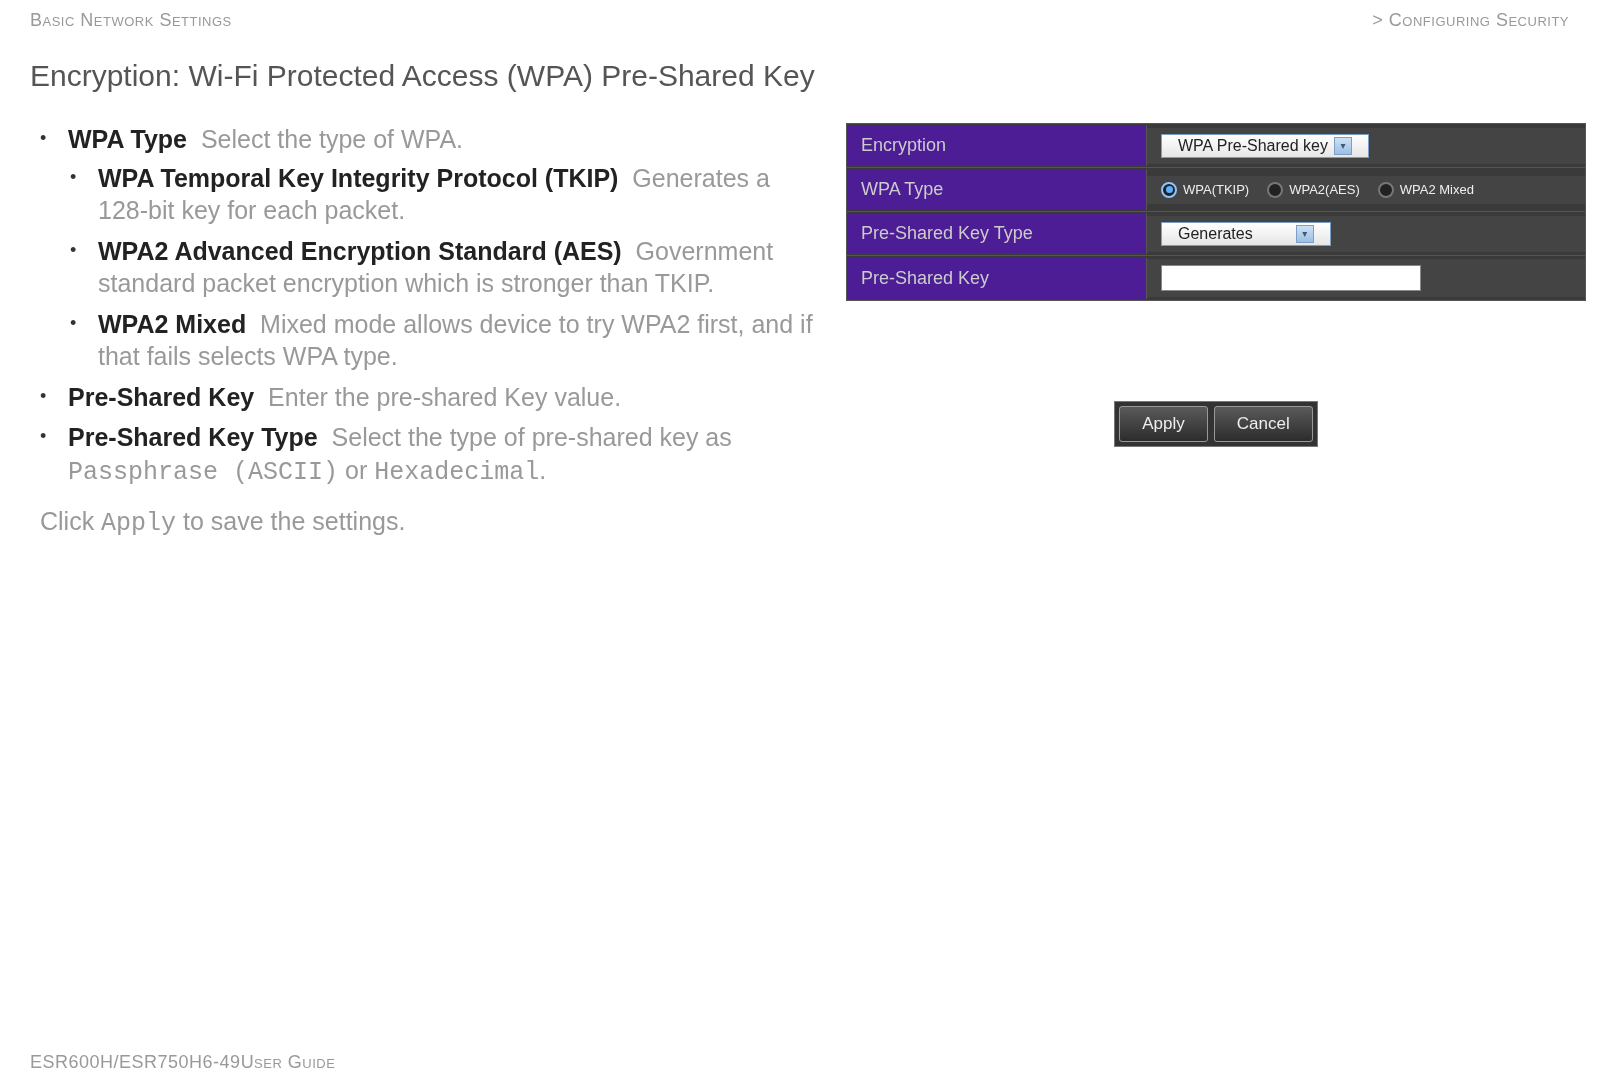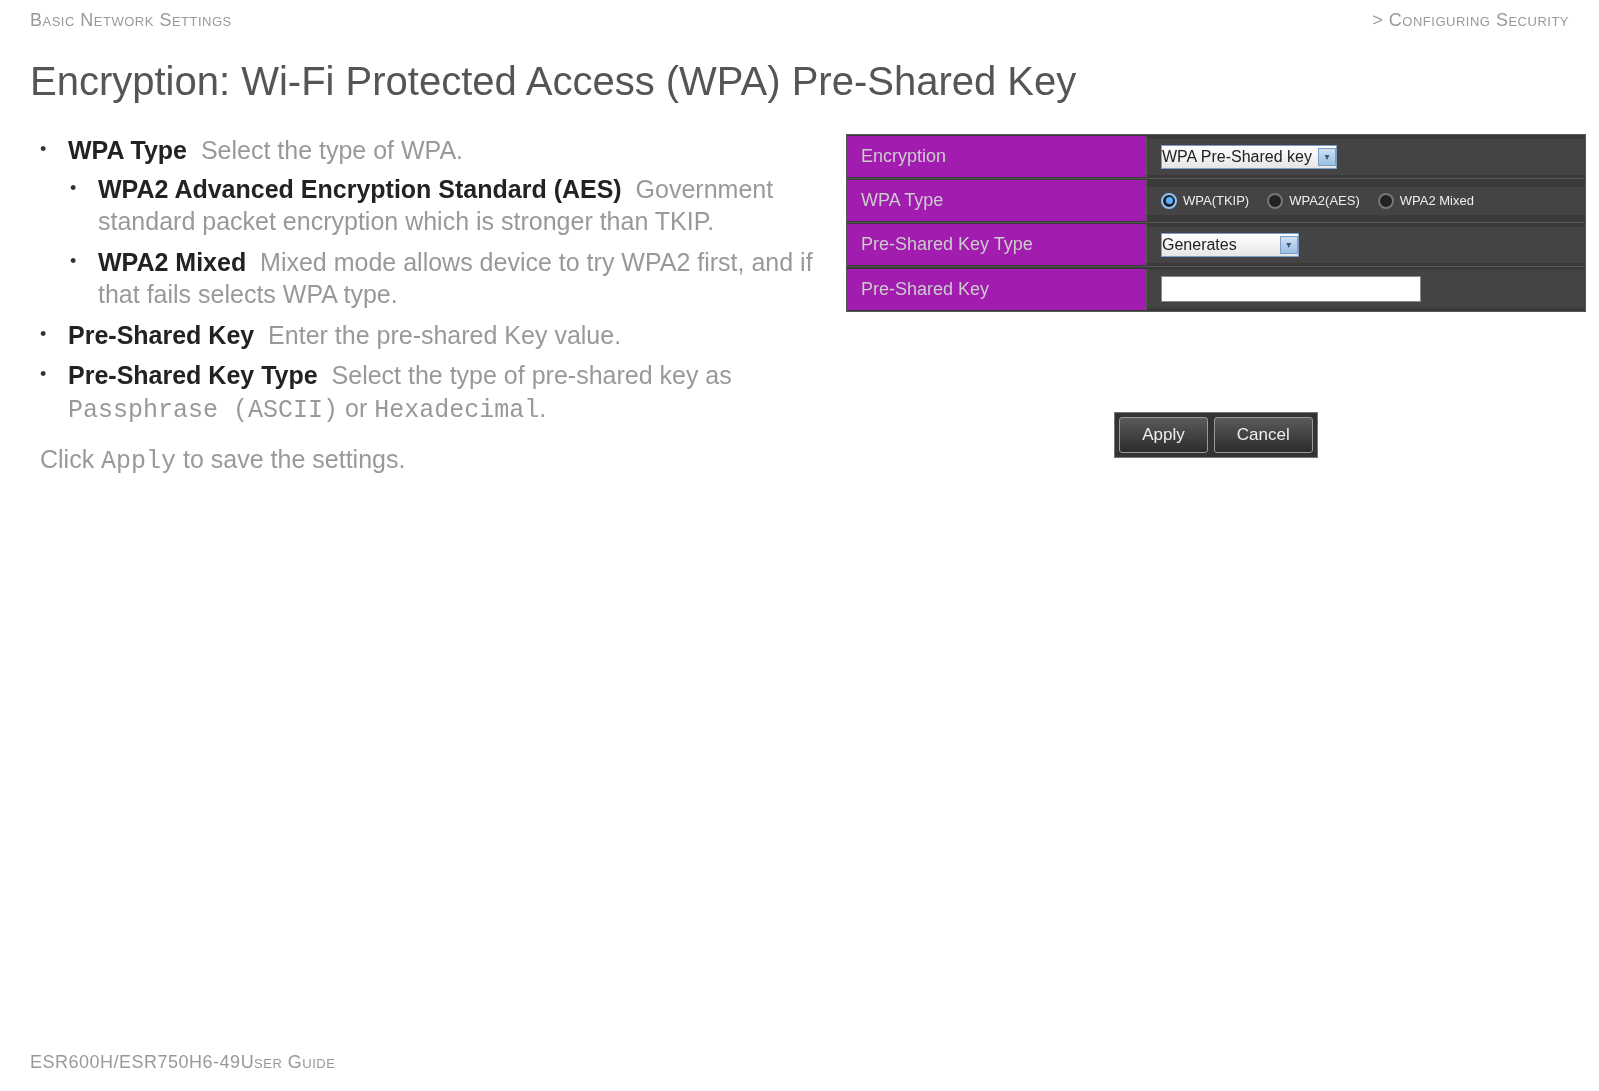--- a/index.html
+++ b/index.html
@@ -19,21 +19,21 @@
     .header-row {
       display: flex;
       justify-content: space-between;
       font-variant: small-caps;
       color: #999;
       font-size: 18px;
       margin-bottom: 28px;
       letter-spacing: 0.5px;
     }
     .page-title {
-      font-size: 40px;
+      font-size: 30px;
       font-weight: 400;
       color: #555;
       margin-bottom: 30px;
       font-family: "Segoe UI", Arial, sans-serif;
     }
     .content-row {
       display: flex;
       gap: 16px;
     }
     .left-col {
@@ -118,36 +118,36 @@
       min-height: 44px;
     }
     .panel-row:last-child {
       border-bottom: none;
     }
     .panel-label {
       flex: 0 0 300px;
       padding: 10px 14px;
       color: #ccc;
       font-size: 18px;
-      background: #a21caf;
+      background: #4c1d95;
       border-right: 1px solid #555;
     }
     .panel-value {
       flex: 1;
       padding: 6px 14px;
       background: #444;
       display: flex;
       align-items: center;
       gap: 18px;
     }
     .sel {
       background: linear-gradient(#fff, #e6e6e6);
       border: 1px solid #7a9ec7;
       font-size: 16px;
-      padding: 2px 0;
+      padding: 2px 16px;
       display: inline-flex;
       align-items: center;
       gap: 6px;
       color: #222;
     }
     .sel-arrow {
       background: linear-gradient(#cfe1f3, #9cbee0);
       border: 1px solid #7a9ec7;
       width: 18px;
       height: 18px;
@@ -232,20 +232,23 @@
 </div>
 
 <h1 class="page-title">Encryption: Wi-Fi Protected Access (WPA) Pre-Shared Key</h1>
 
 <div class="content-row">
   <div class="left-col">
     <ul class="doc-list">
       <li>
         <span class="term">WPA Type</span>&nbsp;&nbsp;<span class="desc">Select the type of WPA.</span>
         <ul class="doc-sublist">
+          <li>
+            <span class="term">WPA Temporal Key Integrity Protocol (TKIP)</span>&nbsp;&nbsp;<span class="desc">Generates a 128-bit key for each packet.</span>
+          </li>
           <li>
             <span class="term">WPA2 Advanced Encryption Standard (AES)</span>&nbsp;&nbsp;<span class="desc">Government standard packet encryption which is stronger than TKIP.</span>
           </li>
           <li>
             <span class="term">WPA2 Mixed</span>&nbsp;&nbsp;<span class="desc">Mixed mode allows device to try WPA2 first, and if that fails selects WPA type.</span>
           </li>
         </ul>
       </li>
       <li>
         <span class="term">Pre-Shared Key</span>&nbsp;&nbsp;<span class="desc">Enter the pre-shared Key value.</span>

